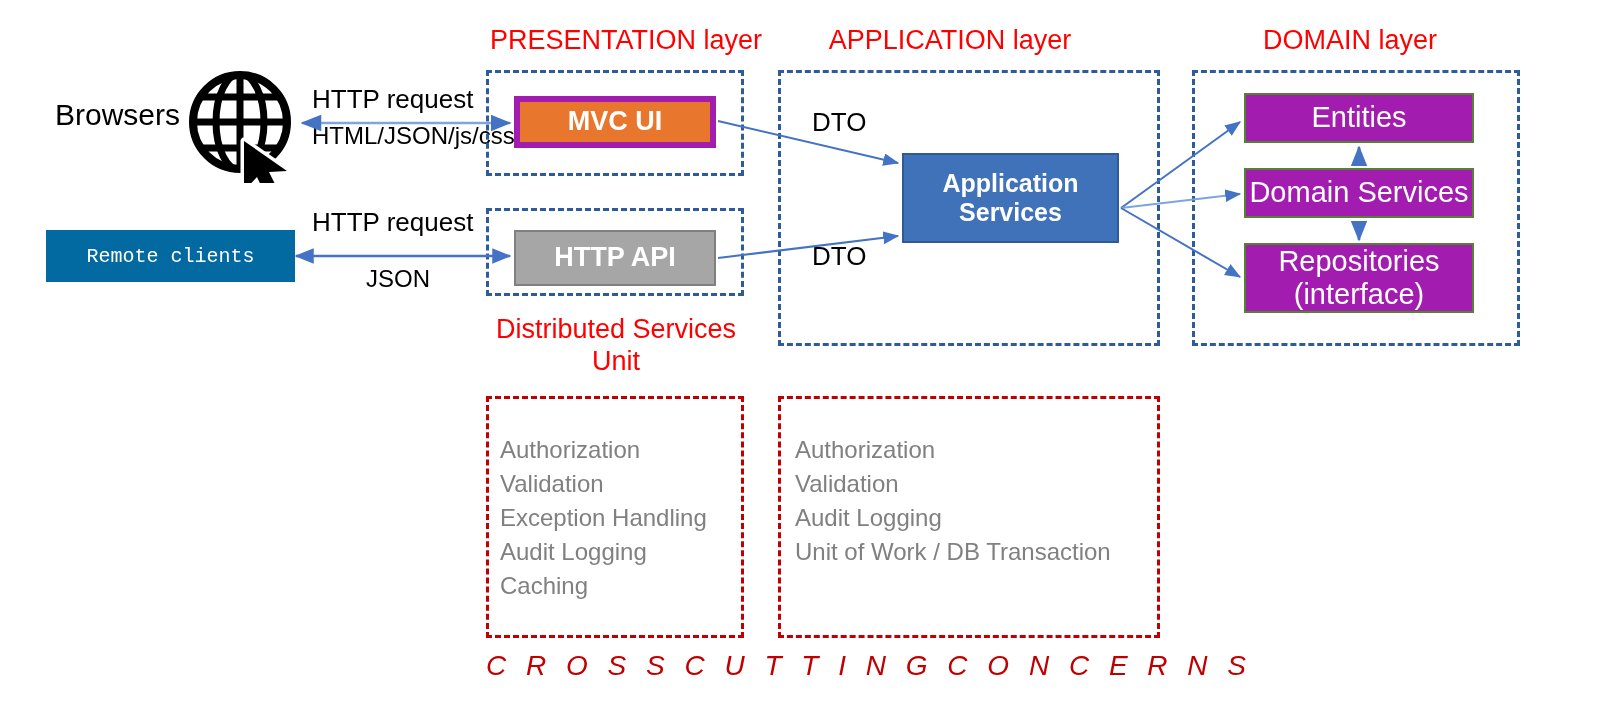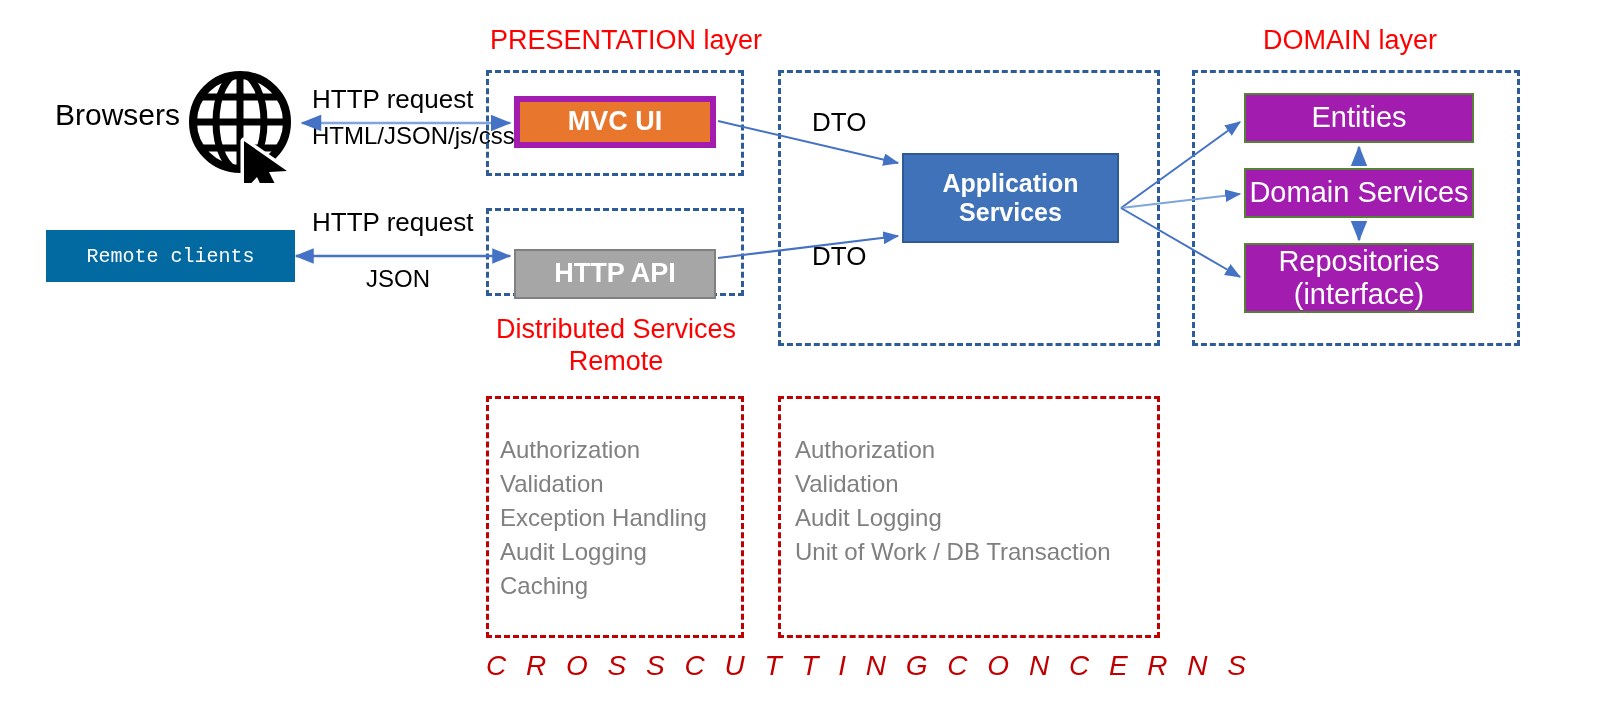--- a/index.html
+++ b/index.html
@@ -130,27 +130,28 @@
     pointer-events: none;
   }
 </style>
 </head>
 <body>
 
 <div id="canvas">
 
   <div class="abs layer-title" style="left:490px; top:24px; width:260px;">PRESENTATION layer</div>
 
+  <div class="abs layer-title" style="left:820px; top:24px; width:260px;">APPLICATION layer</div>
 
   <div class="abs layer-title" style="left:1220px; top:24px; width:260px;">DOMAIN layer</div>
 
   <div class="abs layer-title layer-title-multi" style="left:485px; top:313px; width:262px;">
     <span>Distributed Services</span>
     <br>
-    <span>Remote</span>
+    <span>Unit</span>
   </div>
 
   <div class="abs label-browsers" style="left:55px; top:98px;">Browsers</div>
 
   <div class="abs" style="left:186px; top:67px; width:114px; height:116px;">
     <svg width="114" height="116" viewBox="0 0 114 116">
       <defs>
         <clipPath id="globeclip">
           <circle cx="54" cy="55" r="47"></circle>
         </clipPath>
@@ -185,21 +186,21 @@
 
   <div class="abs label-black" style="left:812px; top:107px;">DTO</div>
   <div class="abs label-black" style="left:812px; top:241px;">DTO</div>
 
   <div class="abs dashed-blue" style="left:486px; top:70px; width:258px; height:106px;"></div>
   <div class="abs box box-mvc" style="left:514px; top:96px; width:202px; height:52px;">
     <span>MVC UI</span>
   </div>
 
   <div class="abs dashed-blue" style="left:486px; top:208px; width:258px; height:88px;"></div>
-  <div class="abs box box-api" style="left:514px; top:230px; width:202px; height:50px;margin-top:19px;">
+  <div class="abs box box-api" style="left:514px; top:230px; width:202px; height:56px;">
     <span>HTTP API</span>
   </div>
 
   <div class="abs dashed-blue" style="left:778px; top:70px; width:382px; height:276px;"></div>
   <div class="abs box box-appsvc" style="left:902px; top:153px; width:217px; height:90px;">
     <div>
       <div>Application</div>
       <div>Services</div>
     </div>
   </div>

